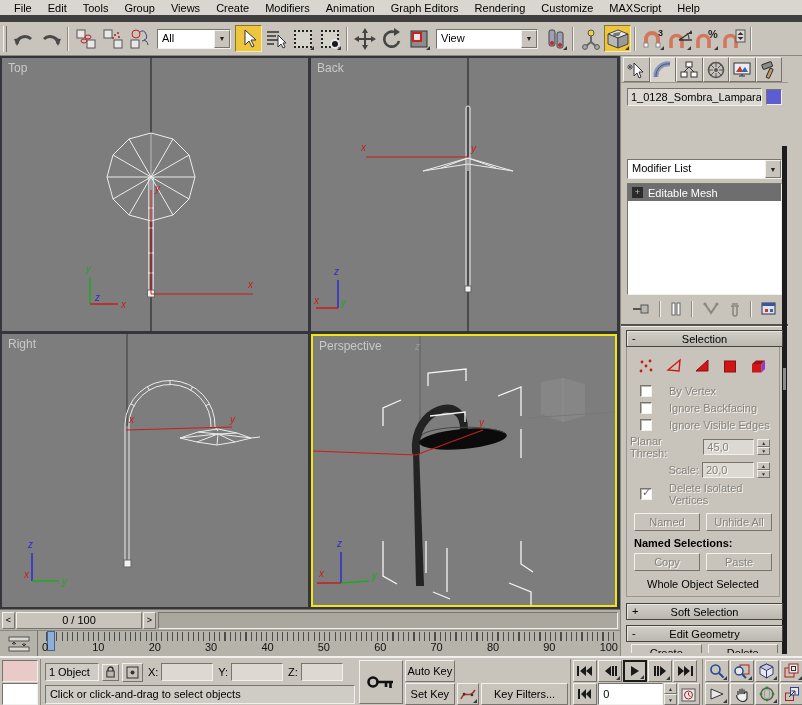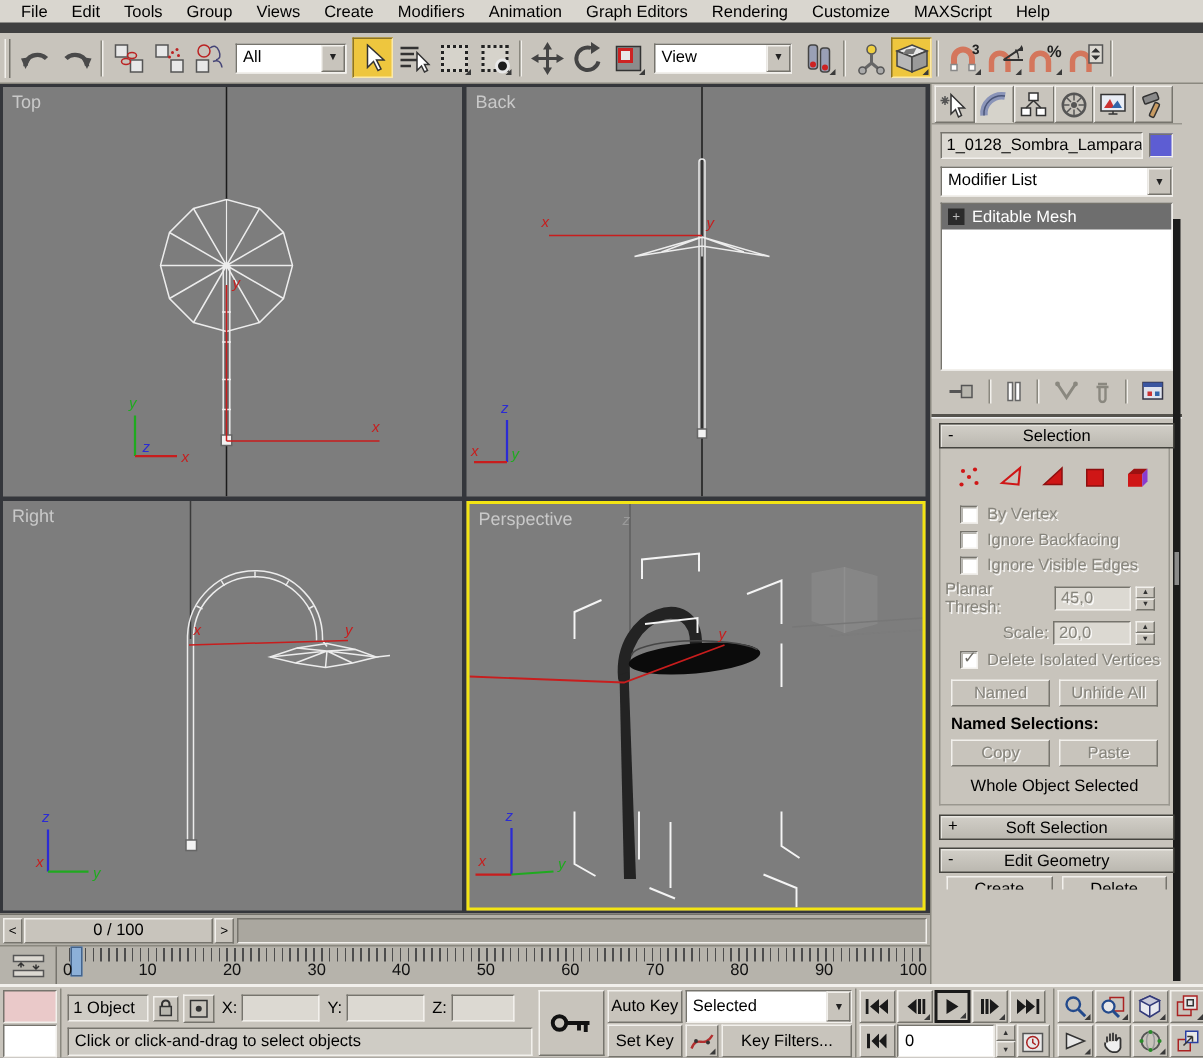--- a/index.html
+++ b/index.html
@@ -14,21 +14,21 @@
 
   
   .menubar { height:22px; background:#d9d6cf; display:flex; align-items:center; padding-left:6px; border-bottom:7px solid #404040; flex:0 0 auto; }
   .menu-item { padding:3px 8px; cursor:default; }
 
   
   .toolbar { height:34px; background:#c8c4bc; display:flex; align-items:center; padding:2px 2px; border-bottom:1px solid #8a887f; flex:0 0 auto; }
   .grip { width:4px; height:26px; border-left:1px solid #f2f0ec; border-right:1px solid #76746d; margin:0 3px 0 1px; }
   .tbtn { width:27px; height:27px; display:flex; align-items:center; justify-content:center; background:transparent; border:1px solid transparent; }
   .tsep { width:0; height:24px; border-left:1px solid #8a887f; border-right:1px solid #f2f0ec; margin:0 3px; }
-  .combo { height:20px; display:flex; align-items:stretch; border:1px solid; border-color:#76746d #f2f0ec #f2f0ec #76746d; background:#fff; }
+  .combo { height:20px; display:flex; align-items:stretch; border:1px solid; border-color:#76746d #f2f0ec #f2f0ec #76746d; background:#fff;margin-top:48px; }
   .combo .cv { flex:1; padding:2px 4px 0 4px; white-space:nowrap; overflow:hidden; }
   .combo .ca { width:16px; display:flex; align-items:center; justify-content:center; border:1px solid; border-color:#f2f0ec #76746d #76746d #f2f0ec; background:#c8c4bc; font-size:7px; color:#222; }
 
   
   .main { display:flex; flex:0 0 600px; }
   .left { width:620px; display:flex; flex-direction:column; }
   .vp-quad { height:553px; background:#34363b; padding:2px; display:grid; grid-template-columns:306px 306px; grid-template-rows:273px 273px; gap:3px; }
   .vp { position:relative; background:#7d7d7d; overflow:hidden; }
   .vp.active { border:2px solid #f3e414; }
   .vp-label { position:absolute; top:3px; left:6px; color:#c9c9c9; font-size:12px; }
@@ -59,21 +59,21 @@
   .stack-row { height:17px; background:#6e6e6e; color:#fff; display:flex; align-items:center; gap:5px; padding-left:4px; }
   .stack-ico { width:11px; height:11px; background:#2b2b2b; color:#bdbdbd; font-size:9px; line-height:10px; text-align:center; }
   .stack-tools { display:flex; align-items:center; justify-content:space-between; padding:6px 10px 5px 10px; }
   .stk-sep { width:0; height:16px; border-left:1px solid #8a887f; border-right:1px solid #f2f0ec; }
   .panel-div { height:3px; border-top:2px solid #55534d; border-bottom:1px solid #eee; margin:2px 0 3px 0; }
 
   .rollout { margin:0 8px 0 5px; border:1px solid #9a978f; border-top:none; padding:4px 3px 5px 3px; position:relative; background:#c8c4bc; }
   .rhead { height:17px; margin:0 5px -1px 5px; background:linear-gradient(#d2cfc8,#bbb8b0); border:1px solid #45443f; box-shadow:inset 1px 1px 0 #e9e7e2; display:flex; align-items:center; justify-content:center; position:relative; z-index:2; }
   .rhead .pm { position:absolute; left:5px; top:1px; font-size:11px; }
   .subobj-row { display:flex; justify-content:center; gap:11px; padding:8px 0 9px 0; }
-  .cbrow { display:flex; align-items:center; gap:6px; padding:2px 0 3px 10px; }
+  .cbrow { display:flex; align-items:center; gap:17px; padding:2px 0 3px 10px; }
   .cb { width:12px; height:12px; background:#fff; border:1px solid; border-color:#76746d #f2f0ec #f2f0ec #76746d; box-shadow:inset 1px 1px 0 #b8b6af; position:relative; flex:0 0 auto; }
   .cb .ck { position:absolute; top:-3px; left:1px; font-size:11px; color:#6f6d67; }
   .spinrow { display:flex; align-items:center; justify-content:flex-end; gap:3px; padding:1px 6px 2px 0; }
   .spinfield { width:52px; height:16px; background:#dcd9d2; border:1px solid; border-color:#76746d #f2f0ec #f2f0ec #76746d; padding:1px 3px 0 3px; }
   .spin { display:flex; flex-direction:column; width:13px; height:16px; }
   .spin div { flex:1; display:flex; align-items:center; justify-content:center; font-size:5px; color:#333; border:1px solid; border-color:#f2f0ec #76746d #76746d #f2f0ec; background:#c8c4bc; }
   .btnrow { display:flex; gap:6px; padding:4px 4px; }
   .btnrow .btn { flex:1; height:18px; }
   .center-label { text-align:center; padding:3px 0 1px 0; }
   .cut-btnrow { display:flex; gap:6px; padding:3px 10px 0 10px; height:12px; overflow:hidden; }
@@ -212,21 +212,21 @@
           <path d="M13,0 L13,8 L19,4 Z" fill="#444"></path>
         </svg>
     </div>
     <div class="tbtn fly">
       <svg width="20" height="20">
           <rect x="2" y="2" width="16" height="16" fill="#8c8c8c" stroke="#333"></rect>
           <rect x="4" y="4" width="8" height="8" fill="#e8e8e8" stroke="#c22" stroke-width="2"></rect>
         </svg>
     </div>
 
-    <div class="combo" style="width:92px; margin:0 4px;">
+    <div class="combo" style="width:102px; margin:0 4px;">
       <span class="cv">View</span>
       <span class="ca">▼</span>
     </div>
 
     <div class="tbtn fly">
       <svg width="20" height="22">
           <rect x="3" y="2" width="6" height="16" rx="2" fill="#9aa0b6" stroke="#444"></rect>
           <rect x="11" y="4" width="6" height="16" rx="2" fill="#9aa0b6" stroke="#444"></rect>
           <circle cx="6" cy="15" r="2" fill="#c22"></circle>
           <circle cx="14" cy="17" r="2" fill="#c22"></circle>

